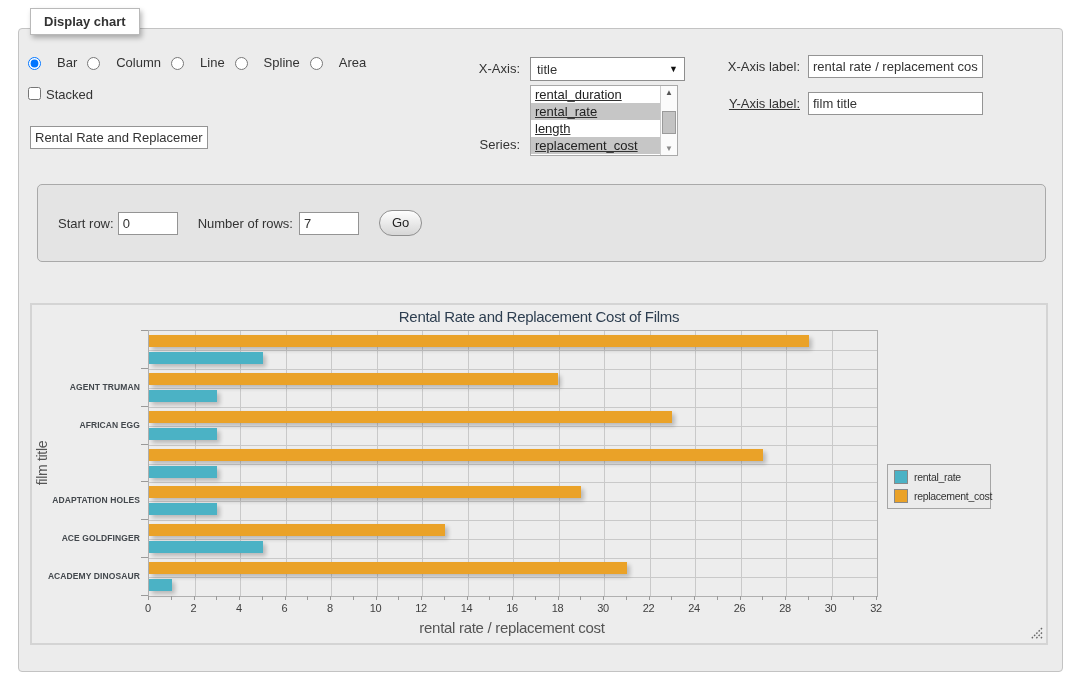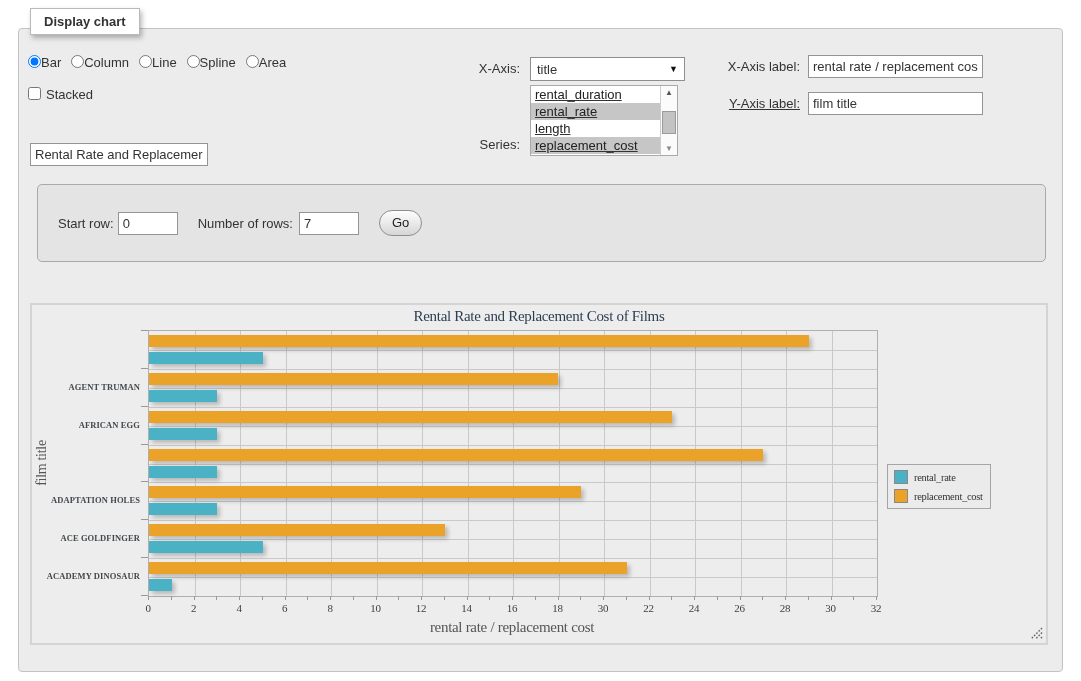--- a/index.html
+++ b/index.html
@@ -14,30 +14,30 @@
     background:#ececec;border:1px solid #c3c3c3;border-radius:4px;
   }
   .legend-box{
     position:absolute;left:30px;top:8px;z-index:5;
     background:#ffffff;border:1px solid #b9b9b9;
     padding:5px 13px;font-weight:bold;font-size:13px;color:#333;
     box-shadow:2px 3px 5px rgba(0,0,0,0.28);
   }
   
   .radio-row{position:absolute;left:28px;top:55px;display:flex;align-items:center;gap:10px;z-index:2;}
-  .radio-row label{display:flex;align-items:flex-start;gap:0;}
+  .radio-row label{display:flex;align-items:flex-end;gap:16px;}
   .radio-row input,{margin:0;}
   .stacked-row{position:absolute;left:28px;top:87px;display:flex;align-items:flex-start;gap:5px;z-index:2;}
   input[type=radio],input[type=checkbox]{margin:0;width:13px;height:13px;}
   .txt{
     background:#fff;border:1px solid #949494;height:19px;
     font-family:"Liberation Sans",sans-serif;font-size:13px;color:#333;
     padding:1px 4px;border-radius:0;
   }
-  .title-input{position:absolute;left:30px;top:126px;width:168px;margin-top:17px;}
+  .title-input{position:absolute;left:30px;top:126px;width:168px;}
   .lbl{position:absolute;text-align:right;color:#333;}
   .lbl-xaxis{left:445px;top:61px;width:75px;}
   .lbl-series{left:445px;top:137px;width:75px;}
   .lbl-xlabel{left:700px;top:59px;width:100px;}
   .lbl-ylabel{left:700px;top:96px;width:100px;text-decoration:underline;}
   .fake-select{
     position:absolute;left:530px;top:57px;width:141px;height:16px;
     background:#fff;border:1px solid #8e8e8e;padding:3px 6px;
     display:flex;align-items:center;justify-content:space-between;cursor:default;
   }
@@ -68,21 +68,21 @@
   .ml4{margin-left:4px}.ml6{margin-left:6px}.ml8{margin-left:20px}
   .go-btn{
     margin-left:20px;padding:4px 12px 5px 12px;border-radius:13px;
     border:1px solid #8f8f8f;background:linear-gradient(#fefefe,#d6d6d6);
     font-family:"Liberation Sans",sans-serif;font-size:13px;color:#222;cursor:pointer;
   }
   
   .chart-wrap{
     position:absolute;left:30px;top:303px;width:1014px;height:338px;
     background:#ededed;border:2px solid #d4d4d4;
-    font-family:Liberation Serif, serif;letter-spacing:-0.3px;
+    font-family:Liberation Sans, sans-serif;letter-spacing:-0.3px;
   }
   .chart-title{position:absolute;top:3px;left:0;width:100%;text-align:center;
     font-size:15px;color:#2d3e50;}
   .plot{position:absolute;left:116px;top:25px;width:728px;height:265px;
     border:1px solid #b0b0b0;background:#ededed;}
   .gl{position:absolute;background:#c9c9c9;}
   .bar{position:absolute;left:0;height:12px;box-shadow:3px 3px 4px rgba(0,0,0,0.22);}
   .ycats{position:absolute;left:0;top:25px;width:108px;height:265px;}
   .ycat{position:absolute;right:0;width:100%;display:flex;align-items:center;justify-content:flex-end;
     font-size:8.5px;font-weight:bold;color:#43484d;letter-spacing:0.1px;}

